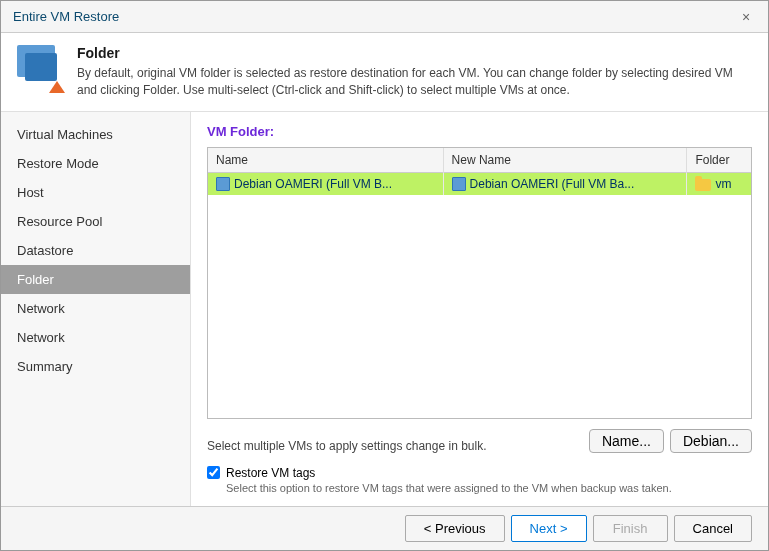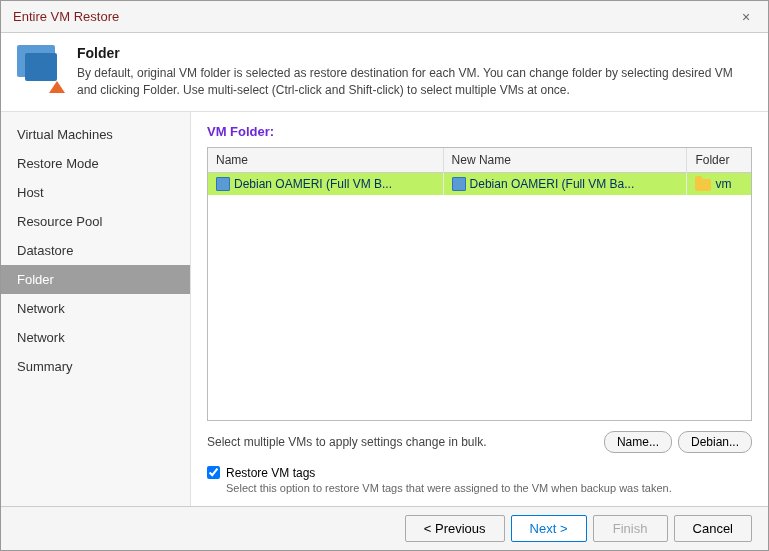--- a/index.html
+++ b/index.html
@@ -26,21 +26,21 @@
       background: #f5f5f5;
       border-bottom: 1px solid #ccc;
       padding: 6px 12px;
       display: flex;
       align-items: center;
       justify-content: space-between;
       height: 32px;
     }
     .title-bar-text {
       font-size: 13px;
-      color: #7f1d1d;
+      color: #0c4a6e;
       font-weight: normal;
     }
     .close-btn {
       width: 20px;
       height: 20px;
       display: flex;
       align-items: center;
       justify-content: center;
       cursor: pointer;
       color: #666;
@@ -199,34 +199,34 @@
       width: 7px;
       height: 3px;
       background: #f5c842;
       border-radius: 2px 2px 0 0;
     }
     .bulk-text {
       font-size: 12px;
       color: #444;
       margin-bottom: 8px;
       display: flex;
-      align-items: center;
+      align-items: flex-end;
       justify-content: space-between;
     }
     .bulk-buttons {
       display: flex;
       gap: 6px;
     }
     .btn-small {
       padding: 3px 12px;
       border: 1px solid #aaa;
       background: #f5f5f5;
       cursor: pointer;
-      font-size: 12px;
-      border-radius: 10px;
+      font-size: 14px;
+      border-radius: 4px;
     }
     .checkbox-row {
       display: flex;
       align-items: flex-start;
       gap: 6px;
       margin-top: 4px;
     }
     .checkbox-row input[type="checkbox"] {
       margin-top: 1px;
       flex-shrink: 0;

